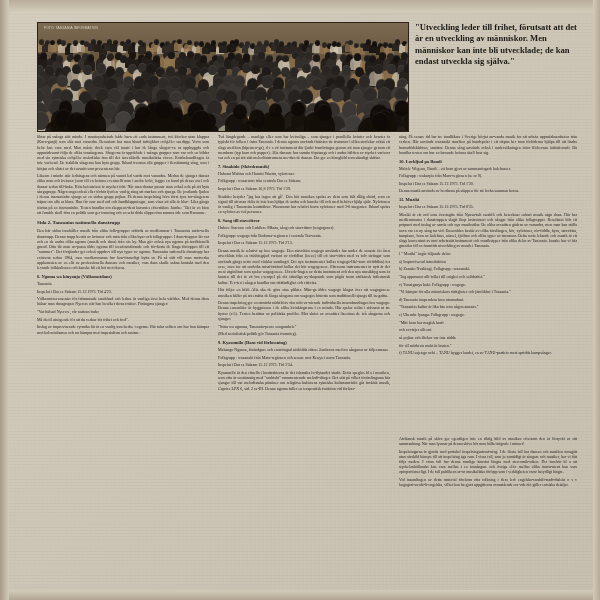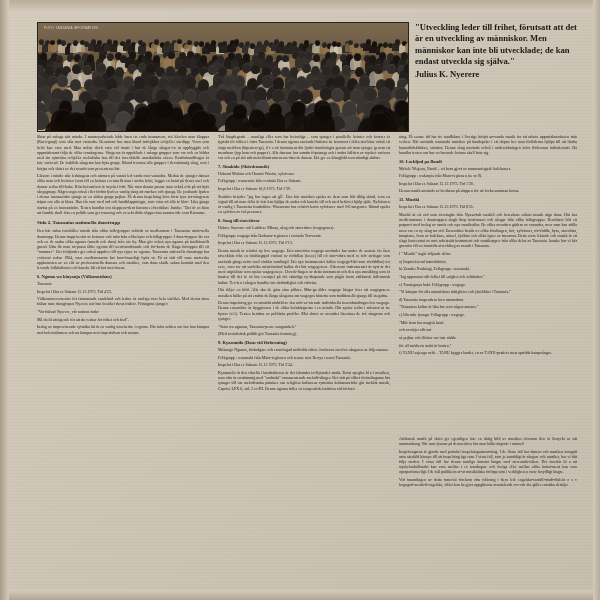--- a/index.html
+++ b/index.html
@@ -666,21 +666,20 @@
         <div class="torso" style="left: 17.0216px; top: 102.386px; width: 34.8948px; height: 34.8948px; background: rgba(20, 14, 9, 0.92);"></div>
         <div class="head" style="left: 28.6532px; top: 88.8162px; width: 19.386px; height: 21.3246px; background: rgba(16, 11, 7, 0.95);"></div>
         <div class="torso" style="left: 106.664px; top: 88.2491px; width: 31.348px; height: 31.348px; background: rgba(20, 14, 9, 0.92);"></div>
         <div class="head" style="left: 117.113px; top: 76.0582px; width: 17.4156px; height: 19.1571px; background: rgba(16, 11, 7, 0.95);"></div>
       </div>
   </div>
   <div class="photo-caption">FOTO: TANZANIA INFORMATION</div>
 
   <div class="quote">
     <span>"Utveckling leder till frihet, förutsatt att det är en utveckling av människor. Men människor kan inte bli utvecklade; de kan endast utveckla sig själva."</span>
-    <span class="author">Julius K. Nyerere</span>
   </div>
 
   <div class="col" id="col1">
     <p>liktar på många sätt mindo. I muntoyarbetade både barn ett enda instrument, tvä klockor utan klappar (Kura-gunji) som slås mot varandra. Dessutom har man bland tuffujkhor ochjeller snedäpp. Verm som helst kan vara med. Man måste dock vara väl insatt i hur de långa sången-va ur uppbyggda och uppmärksamt följa de olika tonsångerna. Sångerna är uppdelade i många grupper som var och en bildar med sin rytmiska ochjeller melodiska fras till det inveckladle musikaliska väven. Rostbehandlingen är inte varierad. De inskilda sångerna kan byta grupp. Ibland tremma alla grupper i flerstämmig sång, som i början och slutet av det avsnitt som presenteras här.</p>
     <p>Liksom i mindo står ledningens och närmen på vanstt led varda mot varandra. Medan de sjunger dansar olika man och kvinnor (som till en kvinna eventuellt man i andra ledet, lagger en hand på denes axel och dansar sedan till-baka. Körelseinstrient är mycket fritt. Når man dansar passar man också orla på att byta sångsgrupp. Några unga också eller förbär ljud en vanlig sång att marken och sjunga. De jostlande ljuden i denna insmuninbo sjungs av en sådan grupp pojkar. På denna inspelning hörs först fyra tor-sångerem träpar om alla ar klara. Han får svar med ord och handklappningar, som visar att alla är klar-. Lika gånga startas på en insmuninbo. Testen handlar om skeppens-dent karuntes efterstälare Jumbe: "Det är en bion att Jumble skall föra en politik som ger tranning och en sekt döda slippa röna samma öde som Karuume.</p>
     <h2>Sida 2. Tanzanias nationella danstrupp</h2>
     <p>Den här sidan innehåller musik från olika folk-grupper utförda av medlemmar i Tanzanias natio-nella danstrupp. Denna trupp bestär av kvinnor och män från olika byar och folkgrupper. I dans-truppen lär var och en de andra olika ngoma (musik och dans) från sin by. Man gör också nya ngoma på traditionellt grund. Ofta får man an-passa äldre ngoma till scenframförande och för-korta de långa förtoppen till ett "nummer". Det förtjänder get också uppdrev till nya typer av ngoma. Tanzanias nationella danstrupp har existerat sedan 1964, men medlemmarna har kon-tinuerligt bytts ut. På så sätt vill man motverka uppkomsten av en elit av professionella dansare och musiker, vars dans skulle sakna kontakt med den levande folkkulturen och kanske bli ett hot mot denna.</p>
     <h3>6. Ngoma wa kinyanja (Välkomstdans)</h3>
     <p>Tanzania</p>
     <p>Inspelat i Dar es Salaam 15.12.1973. Tid 4'23.</p>

